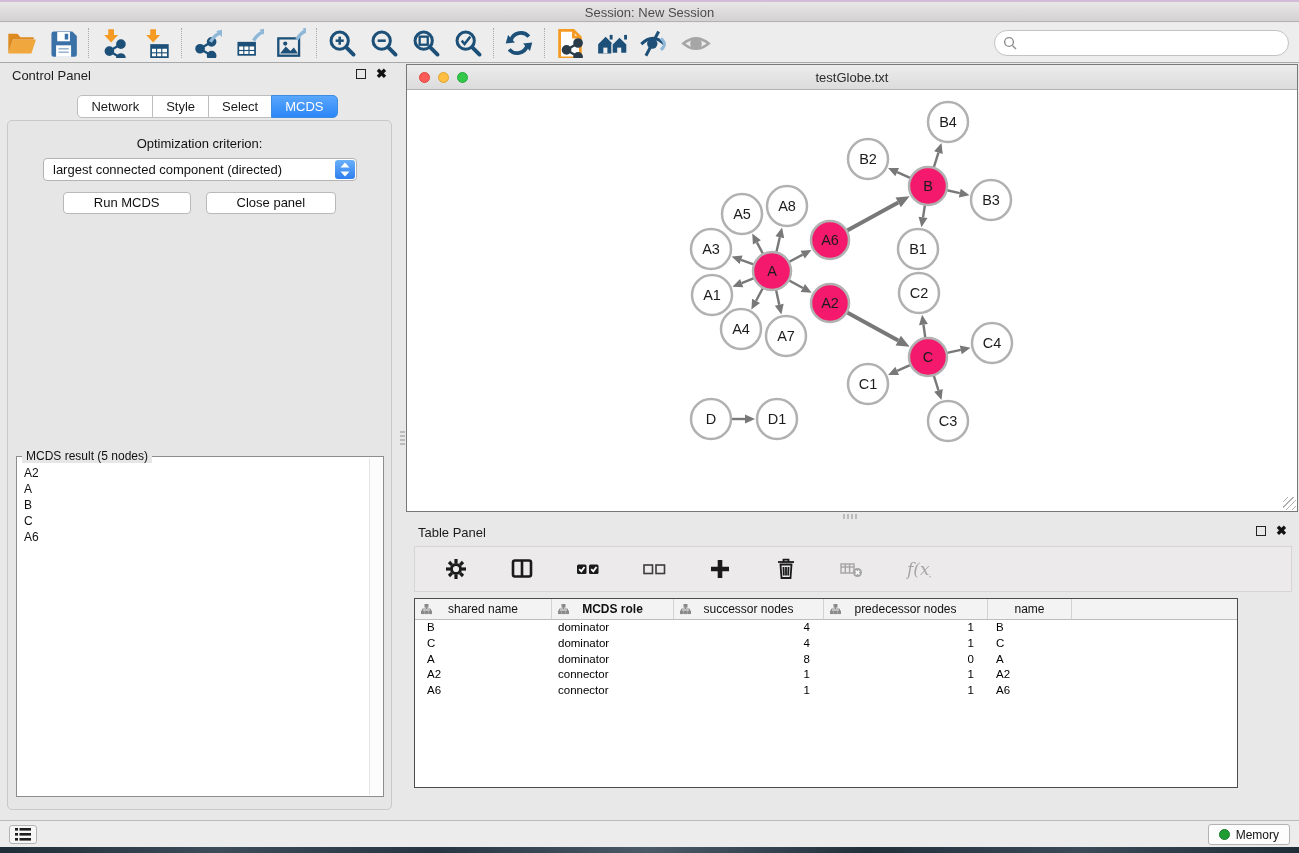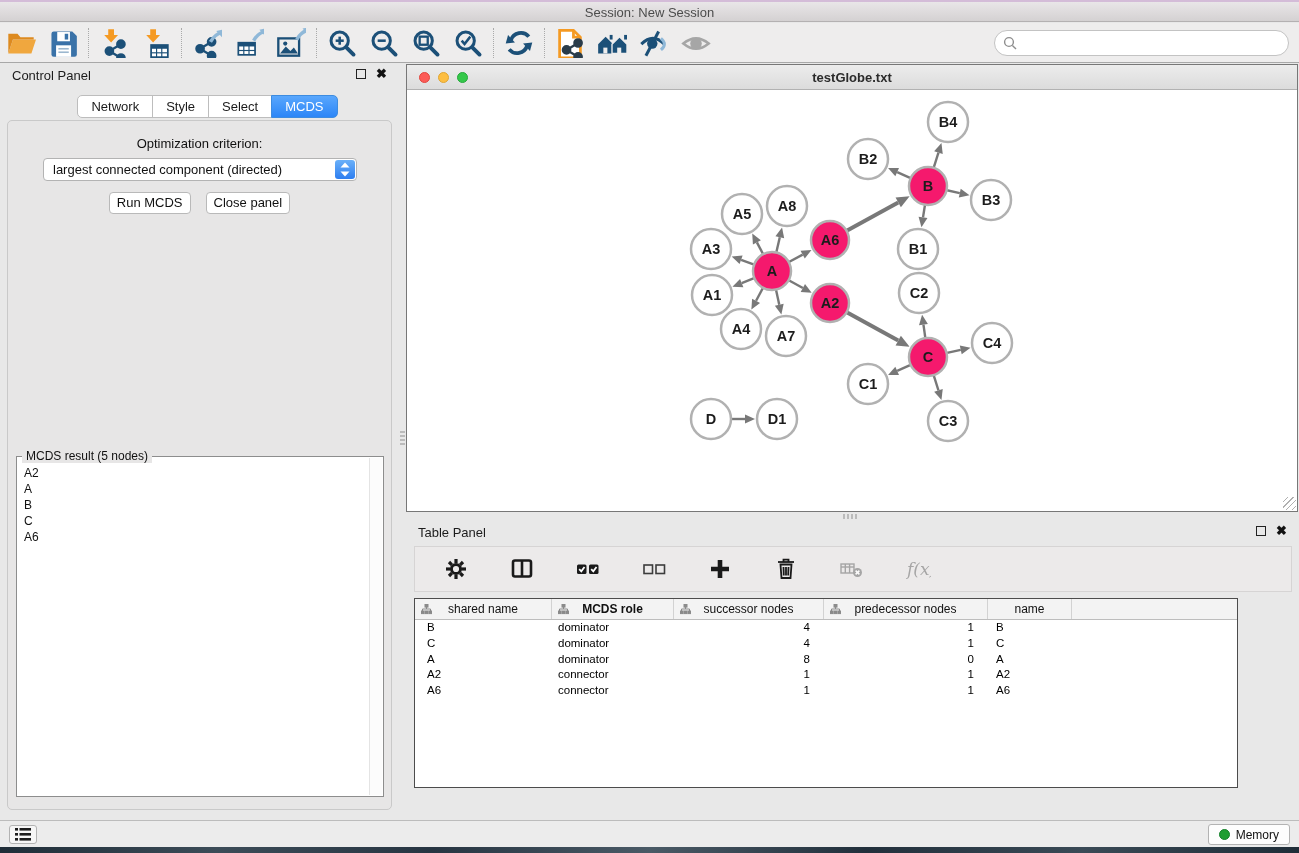--- a/index.html
+++ b/index.html
@@ -51,40 +51,40 @@
 
   .cp-content { position:absolute; left:7px; top:57px; width:385px; height:690px;
     background:#e7e6e6; border:1px solid #c9c9c9; border-radius:5px; }
   .opt-label { position:absolute; left:0; right:0; top:15px; text-align:center; font-size:13px; color:#111; }
   .opt-select { position:absolute; left:35px; top:37px; width:314px; height:23px; background:#fff;
     border:1px solid #b3b3b3; border-radius:4px; font-size:13px; color:#111; line-height:21px;
     padding-left:9px; }
   .opt-stepper { position:absolute; right:1px; top:1px; width:20px; height:19px; border-radius:3px;
     background:linear-gradient(#6ab0f9,#2d7ef0); display:flex; align-items:center; justify-content:center; }
   .cp-buttons { position:absolute; left:0; right:0; top:71px; display:flex; justify-content:center; gap:15px; }
-  .push-btn { background:#fff; border:1px solid #b9b9b9; border-radius:4px; padding:2px 7px;
+  .push-btn { background:#fff; border:1px solid #b9b9b9; border-radius:4px; padding:2px 30px;
     font-size:13px; color:#111; line-height:16px;text-align:right; }
 
   .result-group { position:absolute; left:8px; top:335px; width:368px; height:341px;
     background:#fff; border:1px solid #8d8d8d; }
   .result-legend { position:absolute; top:-8px; left:5px; background:#e7e6e6; padding:0 4px;
     font-size:12px; color:#111; }
   .result-list { padding:8px 0 0 7px; }
   .result-item { font-size:12px; color:#111; line-height:16px; }
   .result-scroll { position:absolute; right:1px; top:1px; bottom:1px; width:13px;
     background:#fcfcfc; border-left:1px solid #e4e4e4; }
 
   
   .v-divider { position:absolute; left:399px; top:0; width:7px; height:757px; background:#e8e8e8; }
   .v-grip { position:absolute; left:1px; top:368px; width:5px; height:14px;
     background:repeating-linear-gradient(#bbb 0 2px, #e8e8e8 2px 4px); }
 
   
   .network-window { position:absolute; left:406px; top:1px; width:892px; height:448px;
-    background:#fff; border:1px solid #777;font-weight:bold; }
+    background:#fff; border:1px solid #777; }
   .nw-titlebar { position:relative; height:25px; background:linear-gradient(#ececec,#dcdcdc);
     border-bottom:1px solid #b2b2b2; }
   .nw-titlebar .traffic { left:12px; top:7px; } .nw-titlebar .dot{ width:11px; height:11px; }
   .nw-title { position:absolute; left:0; right:0; top:5px; text-align:center; font-size:13px; color:#2b2b2b; }
   .nw-canvas { position:relative; width:890px; height:421px; background:#fff; }
   .nw-resize { position:absolute; right:1px; bottom:1px; width:13px; height:13px;
     background:repeating-linear-gradient(135deg, transparent 0 3px, #b0b0b0 3px 4px); }
 
   
   .h-divider { position:absolute; left:406px; top:450px; width:893px; height:7px; background:#e8e8e8; }

